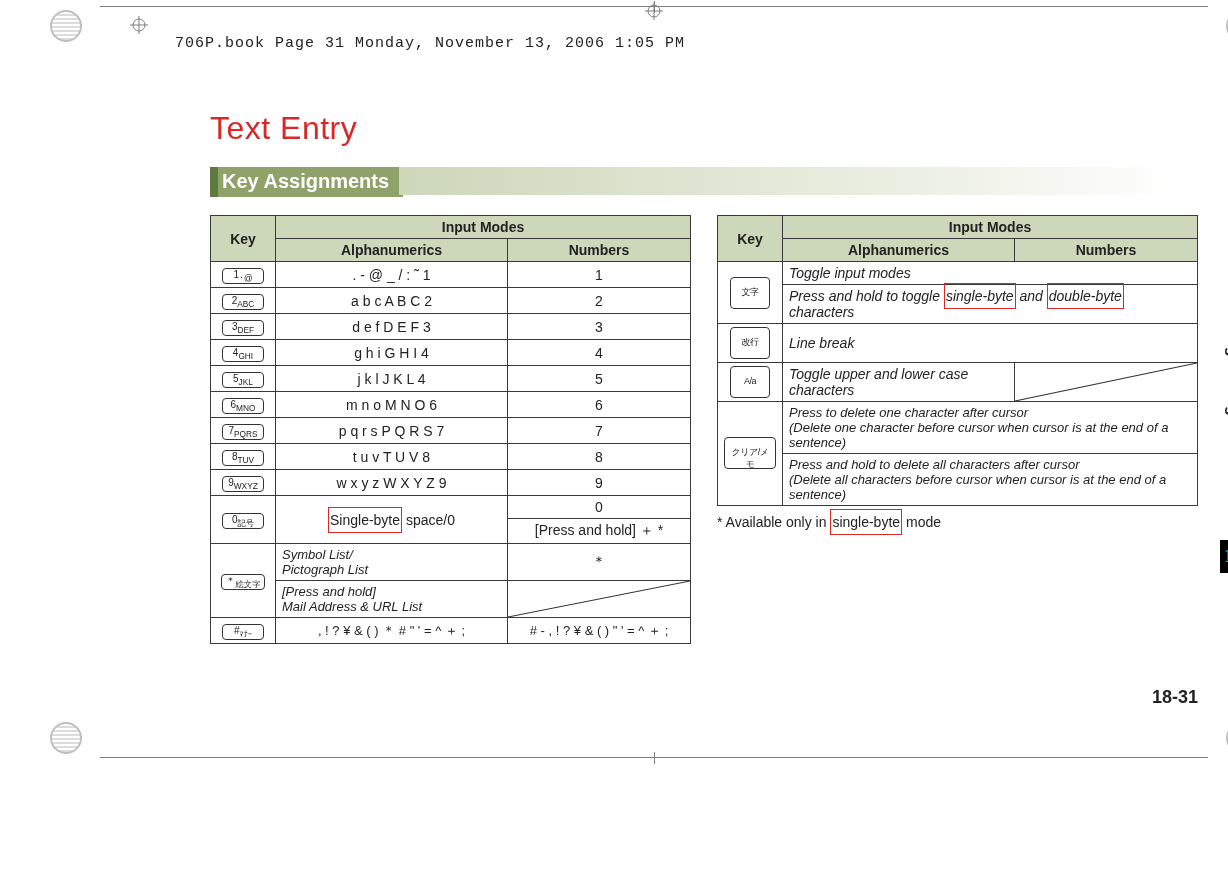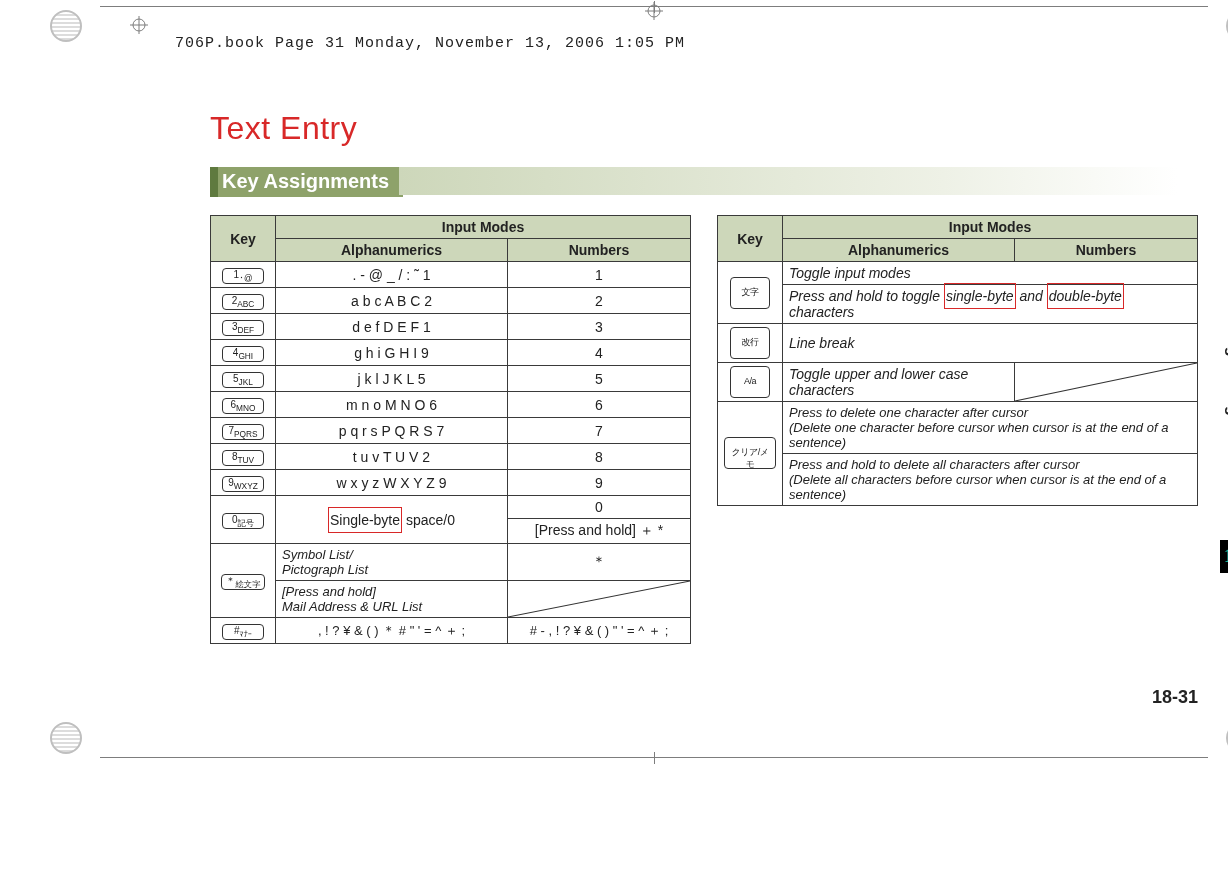--- a/index.html
+++ b/index.html
@@ -161,46 +161,46 @@
                 <td class="alpha">. - @ _ / : ˜ 1</td>
                 <td class="num">1</td>
               </tr>
           <tr>
                 <td><span class="keycap">2<sub>ABC</sub></span></td>
                 <td class="alpha">a b c A B C 2</td>
                 <td class="num">2</td>
               </tr>
           <tr>
                 <td><span class="keycap">3<sub>DEF</sub></span></td>
-                <td class="alpha">d e f D E F 1</td>
+                <td class="alpha">d e f D E F 3</td>
                 <td class="num">3</td>
               </tr>
           <tr>
                 <td><span class="keycap">4<sub>GHI</sub></span></td>
-                <td class="alpha">g h i G H I 9</td>
+                <td class="alpha">g h i G H I 4</td>
                 <td class="num">4</td>
               </tr>
           <tr>
                 <td><span class="keycap">5<sub>JKL</sub></span></td>
-                <td class="alpha">j k l J K L 5</td>
+                <td class="alpha">j k l J K L 4</td>
                 <td class="num">5</td>
               </tr>
           <tr>
                 <td><span class="keycap">6<sub>MNO</sub></span></td>
                 <td class="alpha">m n o M N O 6</td>
                 <td class="num">6</td>
               </tr>
           <tr>
                 <td><span class="keycap">7<sub>PQRS</sub></span></td>
                 <td class="alpha">p q r s P Q R S 7</td>
                 <td class="num">7</td>
               </tr>
           <tr>
                 <td><span class="keycap">8<sub>TUV</sub></span></td>
-                <td class="alpha">t u v T U V 2</td>
+                <td class="alpha">t u v T U V 8</td>
                 <td class="num">8</td>
               </tr>
           <tr>
                 <td><span class="keycap">9<sub>WXYZ</sub></span></td>
                 <td class="alpha">w x y z W X Y Z 9</td>
                 <td class="num">9</td>
               </tr>
 
           <tr>
             <td rowspan="2"><span class="keycap">0<sub>記号</sub></span></td>
@@ -280,20 +280,23 @@
             <td colspan="2" class="left-align small" style="white-space:pre-line">Press to delete one character after cursor
 (Delete one character before cursor when cursor is at the end of a sentence)</td>
           </tr>
           <tr>
             <td colspan="2" class="left-align small" style="white-space:pre-line">Press and hold to delete all characters after cursor
 (Delete all characters before cursor when cursor is at the end of a sentence)</td>
           </tr>
         </tbody>
           </table>
 
+        <div class="footnote">
+          <span>*   Available only in </span><span class="hl-box">single-byte</span><span> mode</span>
+        </div>
       </div>
     </div>
   </div>
 
   <div class="side-tab">Abridged English Manual</div>
   <div class="side-chapter">18</div>
   <div class="page-num">18-31</div>
 </div>
 
 </body></html>

